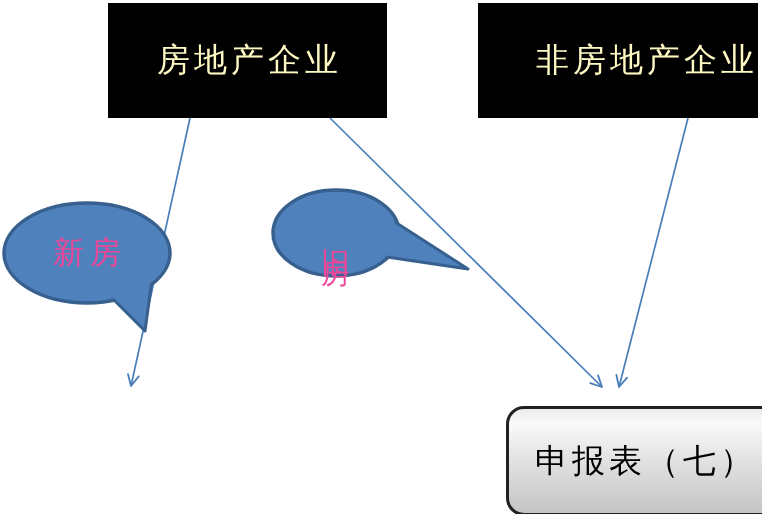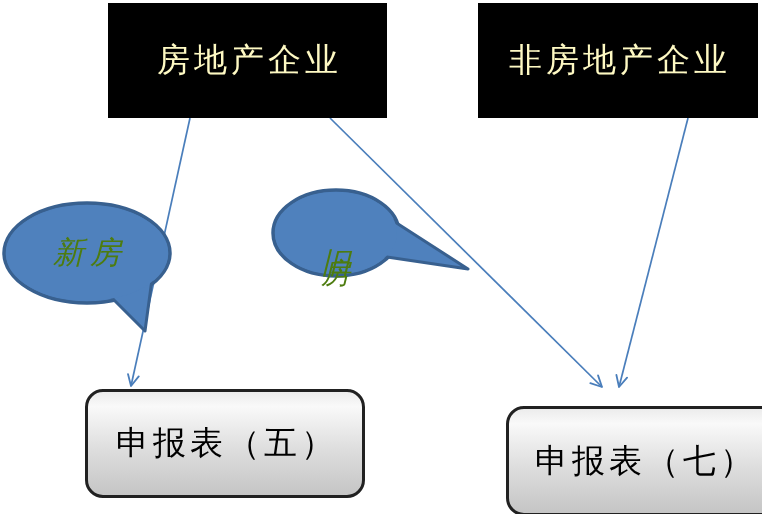--- a/index.html
+++ b/index.html
@@ -22,46 +22,45 @@
     color: #fef9c3;
     display: flex;
     align-items: center;
     justify-content: center;
     font-size: 33px;
     letter-spacing: 4px;
     text-indent: 4px;
     white-space: nowrap;
   }
   #node-real-estate   { left: 108px; top: 3px;  width: 279px; height: 115px; }
-  #node-non-real-estate { left: 478px; top: 3px; width: 280px; height: 115px; }
+  #node-non-real-estate { left: 478px; top: 3px; width: 280px; height: 115px; justify-content: flex-end; }
   .node-bottom {
     position: absolute;
     background: linear-gradient(180deg, #ececec 0%, #f9f9f9 14%, #dedede 55%, #c5c5c5 100%);
     border: 3px solid #212121;
     border-radius: 18px;
     box-sizing: border-box;
     color: #000000;
     display: flex;
     align-items: center;
     justify-content: center;
     font-size: 33px;
     letter-spacing: 4px;
     text-indent: 4px;
     white-space: nowrap;
   }
   #node-form5 { left: 85px;  top: 389px; width: 280px; height: 109px; }
   #node-form7 { left: 470px; top: 406px; width: 276px; height: 110px; margin-left: 36px; }
   .callout-label {
     position: absolute;
-    color: #4d7c0f;
+    color: #ec4899;
     display: flex;
     align-items: center;
     justify-content: center;
     pointer-events: none;
-    font-style: italic;
   }
   #callout-label-new {
     left: 3px; top: 202px; width: 168px; height: 102px;
     font-size: 31px;
     letter-spacing: 6px;
     text-indent: 6px;
   }
   #callout-label-old {
     left: 272px; top: 188px; width: 128px; height: 90px;
     font-size: 29px;
@@ -104,21 +103,18 @@
   </div>
 
   <div id="node-non-real-estate" class="node-top">
     <span>非房地产企业</span>
   </div>
 
   <div id="callout-label-new" class="callout-label">新房</div>
 
   <div id="callout-label-old" class="callout-label">旧房</div>
 
-  <div id="node-form5" class="node-bottom">
-    <span>申报表（五）</span>
-  </div>
 
   <div id="node-form7" class="node-bottom">
     <span>申报表（七）</span>
   </div>
 
 </div>
 
 </body></html>

